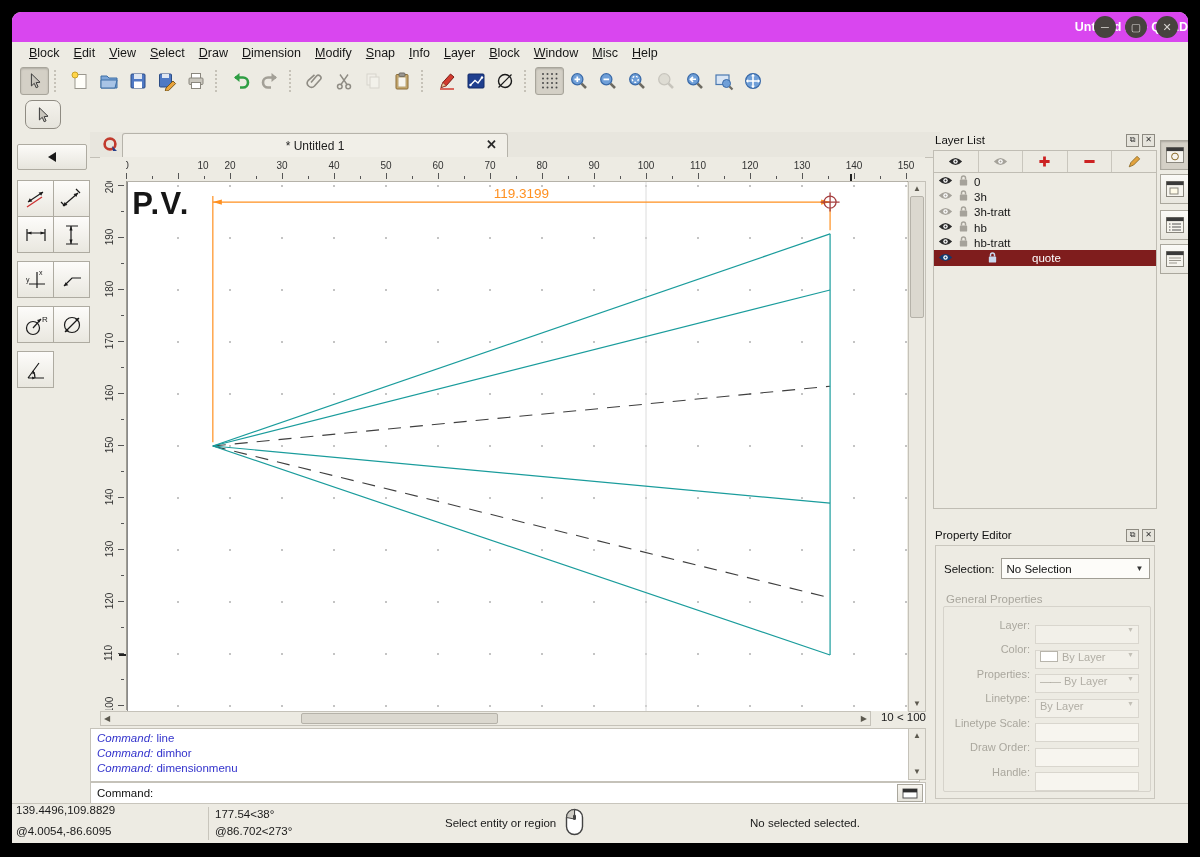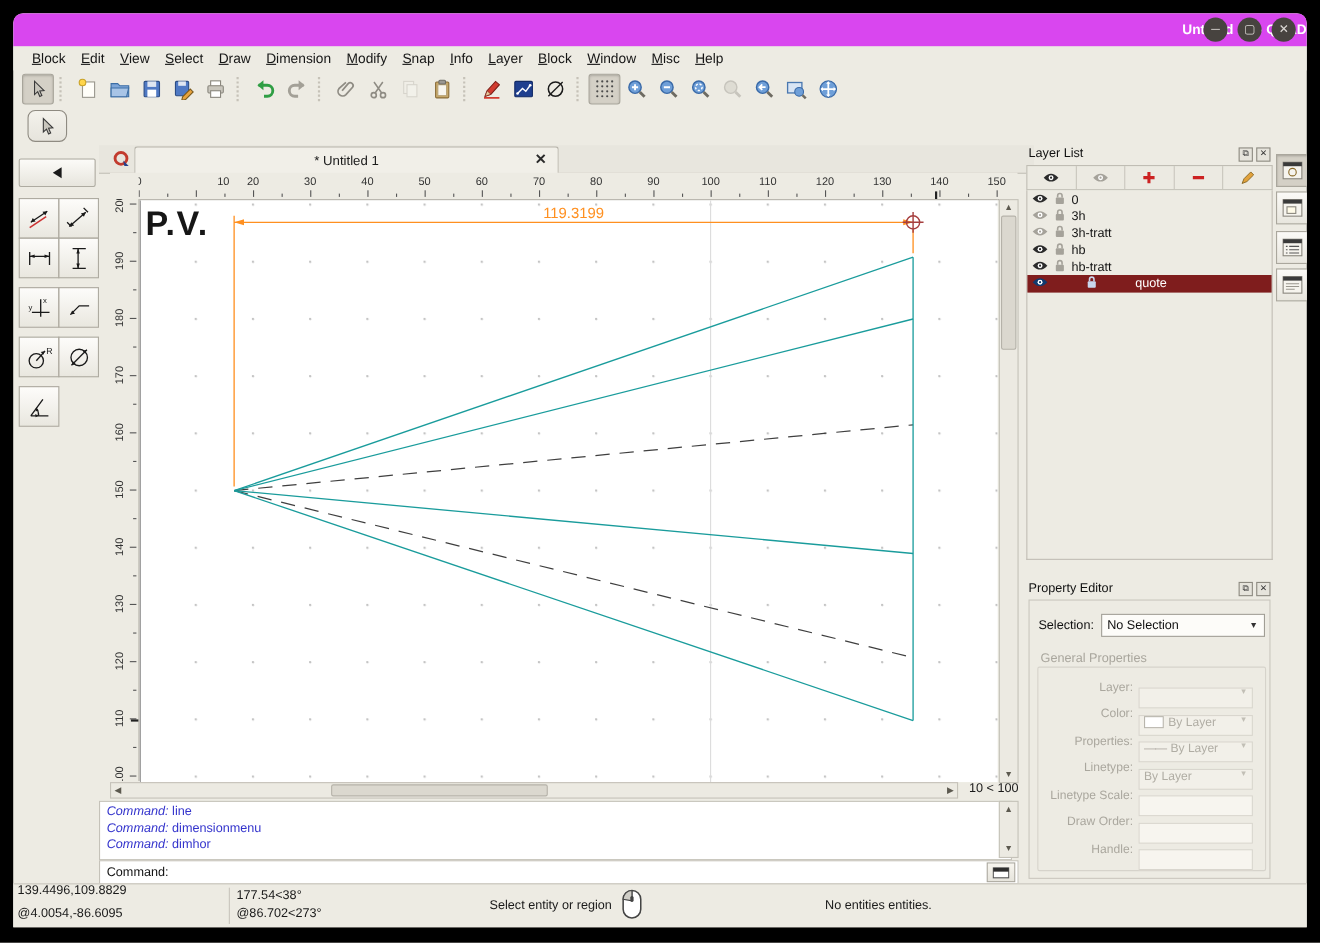--- a/index.html
+++ b/index.html
@@ -550,22 +550,22 @@
     </div>
     <div class="hscroll">
       <span class="sarrow" style="left:3px;top:2.5px;">◀</span>
       <div class="sthumb" style="top:1px;left:200px;width:195px;height:9px;"></div>
       <span class="sarrow" style="right:3px;top:2.5px;">▶</span>
     </div>
     <div class="zoomlabel">10 &lt; 100</div>
 
     <div class="cmdhist" id="cmdhist">
         <div class="chline"><i>Command:</i> line</div>
+        <div class="chline"><i>Command:</i> dimhor</div>
         <div class="chline"><i>Command:</i> dimensionmenu</div>
-        <div class="chline"><i>Command:</i> dimhor</div>
       </div>
     <div class="chscroll">
       <span class="sarrow" style="left:4px;top:3px;">▲</span>
       <span class="sarrow" style="left:4px;bottom:3px;">▼</span>
     </div>
     <div class="cmdrow">
       <span class="cmdlabel">Command:</span>
       <input class="cmdinput" value="" style="">
       <div class="cmdtoggle">
         <svg width="16" height="11" viewBox="0 0 16 11">
@@ -813,15 +813,15 @@
     <span class="sb-line" style="left:203px;top:21px;">@86.702&lt;273°</span>
     <span class="sb-line" style="left:433px;top:13px;">Select entity or region</span>
     <span class="sb-line" style="left:553px;top:4px;">
       <svg width="19" height="28" viewBox="0 0 19 28">
           <rect x="1.5" y="1.5" width="16" height="25" rx="8" fill="#fff" stroke="#444" stroke-width="1.4"></rect>
           <line x1="9.5" y1="1.5" x2="9.5" y2="11" stroke="#444" stroke-width="1.2"></line>
           <path d="M1.5 9.5 a8 8 0 0 1 8-8 l0 9.5 z" fill="#cfcdc6" stroke="#444" stroke-width="1"></path>
           <rect x="8" y="6.5" width="3" height="5.5" rx="1.5" fill="#444"></rect>
         </svg>
     </span>
-    <span class="sb-line" style="left:738px;top:13px;">No entities entities.</span>
+    <span class="sb-line" style="left:738px;top:13px;">No selected selected.</span>
   </div>
 </div>
 
 </body></html>

